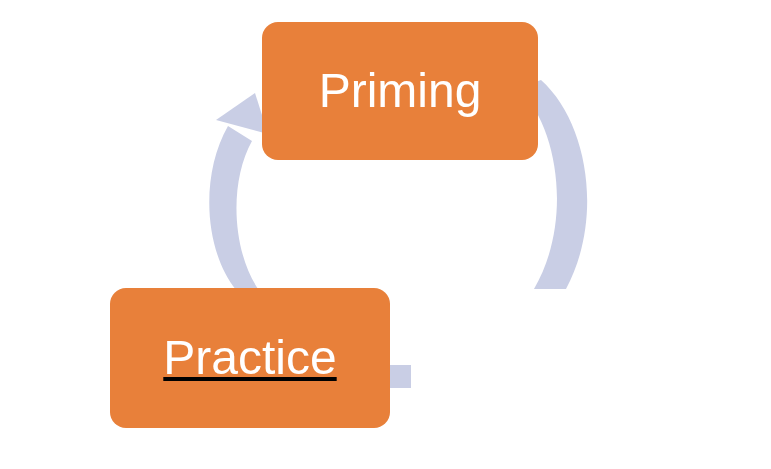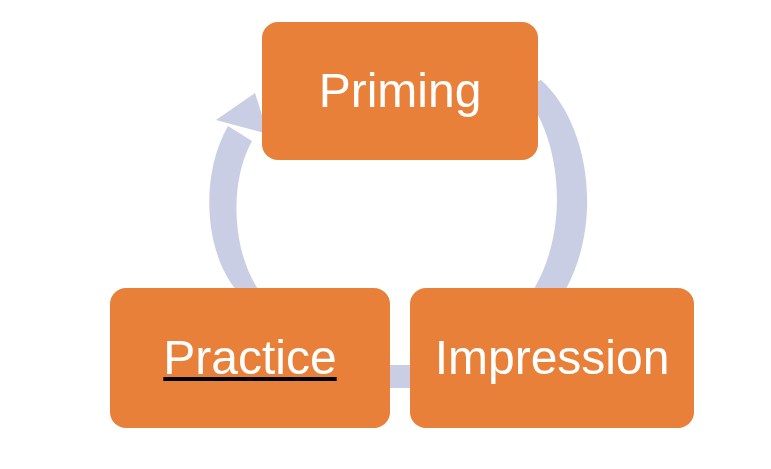--- a/index.html
+++ b/index.html
@@ -106,17 +106,14 @@
   <div class="connector-square"></div>
 
   <div class="node-box" id="node-priming">
     <span class="node-label">Priming</span>
   </div>
 
   <div class="node-box" id="node-practice">
     <span class="node-label">Practice</span>
   </div>
 
-  <div class="node-box" id="node-impression">
-    <span class="node-label">Impression</span>
-  </div>
 
 </div>
 
 </body></html>

